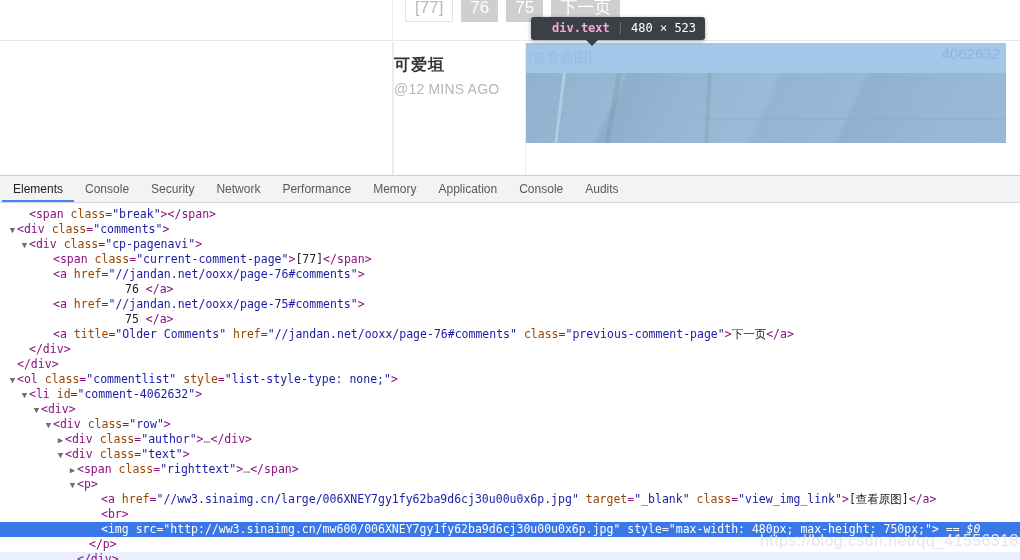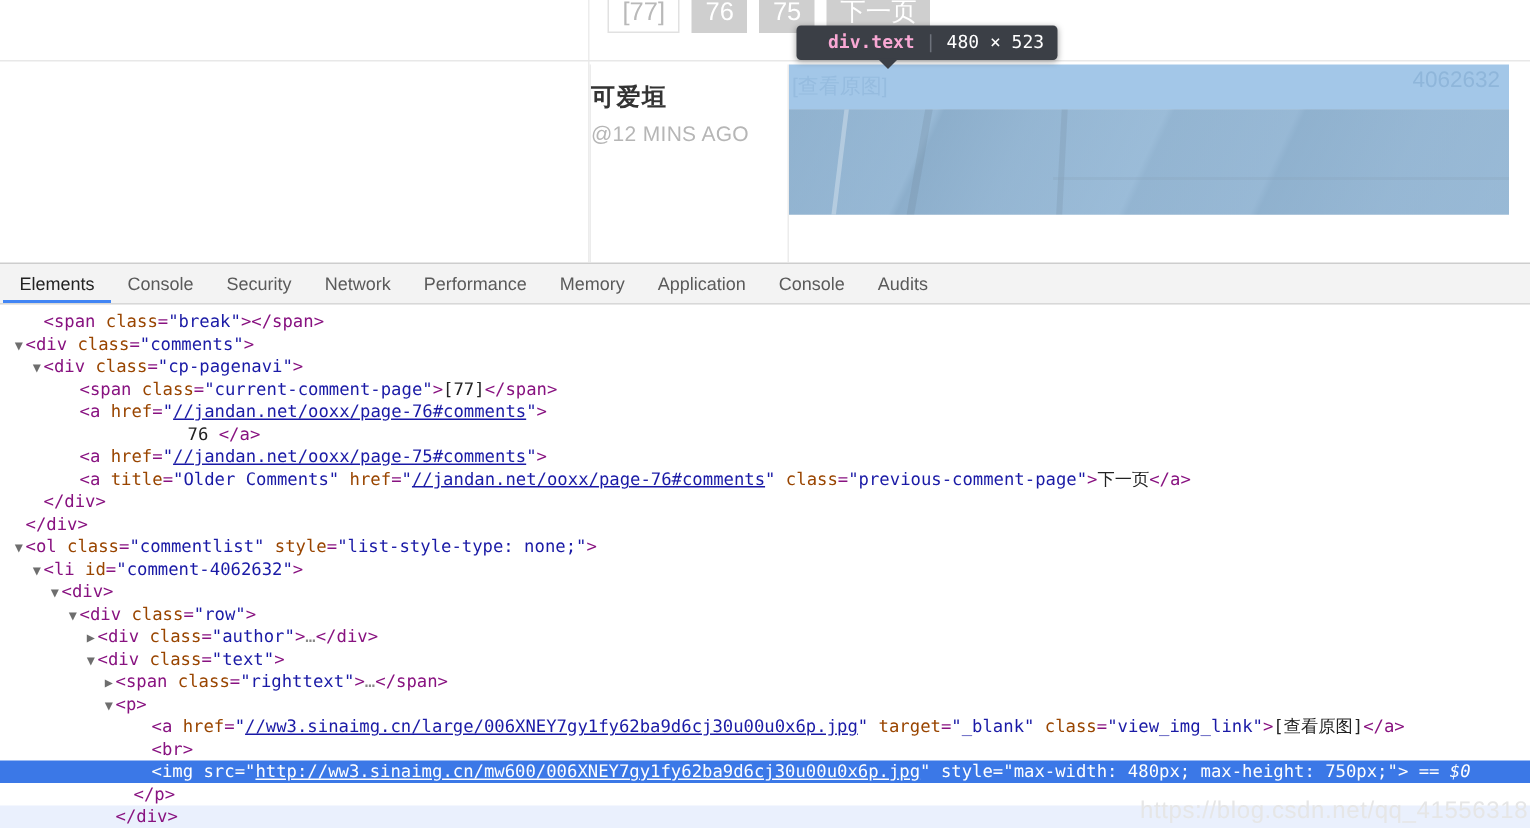--- a/index.html
+++ b/index.html
@@ -188,21 +188,21 @@
 
   .tw {
     display: inline-block; width: 9px;
     color: #6e6e6e; font-size: 9px; text-align: center;
   }
   .pnc { color: #881280; }      
   .tag { color: #881280; }
   .attr { color: #994500; }
   .val { color: #1a1aa6; }
   .txt { color: #222222; }
-  .lnk { color: #1a1aa6; text-decoration: underline; }
+  .lnk { color: #1a1aa6; }
   .dollar { color: #6c6c6c; font-style: italic; }
   .ellip { color: #888; }
 
   .watermark {
     position: absolute; left: 760px; top: 532px;
     font-size: 16px;
     color: #e6e6e6;
     letter-spacing: .4px;
     pointer-events: none;
     font-family: "Liberation Sans", sans-serif;
@@ -269,20 +269,21 @@
         <div class="dt-tab">Audits</div>
       </div>
     <div class="dom-tree" id="dom-tree">
         <div class="ln"><span style="display: inline-block; width: 20px;"></span><span class="tw"></span><span class="pnc">&lt;</span><span class="tag">span</span><span class="attr"> class</span><span class="pnc">=</span><span class="val">"break"</span><span class="pnc">&gt;</span><span class="pnc">&lt;/</span><span class="tag">span</span><span class="pnc">&gt;</span></div>
         <div class="ln"><span style="display: inline-block; width: 8px;"></span><span class="tw">▼</span><span class="pnc">&lt;</span><span class="tag">div</span><span class="attr"> class</span><span class="pnc">=</span><span class="val">"comments"</span><span class="pnc">&gt;</span></div>
         <div class="ln"><span style="display: inline-block; width: 20px;"></span><span class="tw">▼</span><span class="pnc">&lt;</span><span class="tag">div</span><span class="attr"> class</span><span class="pnc">=</span><span class="val">"cp-pagenavi"</span><span class="pnc">&gt;</span></div>
         <div class="ln"><span style="display: inline-block; width: 44px;"></span><span class="tw"></span><span class="pnc">&lt;</span><span class="tag">span</span><span class="attr"> class</span><span class="pnc">=</span><span class="val">"current-comment-page"</span><span class="pnc">&gt;</span><span class="txt">[77]</span><span class="pnc">&lt;/</span><span class="tag">span</span><span class="pnc">&gt;</span></div>
         <div class="ln"><span style="display: inline-block; width: 44px;"></span><span class="tw"></span><span class="pnc">&lt;</span><span class="tag">a</span><span class="attr"> href</span><span class="pnc">=</span><span class="val">"</span><span class="lnk">//jandan.net/ooxx/page-76#comments</span><span class="val">"</span><span class="pnc">&gt;</span></div>
         <div class="ln"><span style="display: inline-block; width: 116px;"></span><span class="tw"></span><span class="txt">76</span><span class="txt">            </span><span class="pnc">&lt;/</span><span class="tag">a</span><span class="pnc">&gt;</span></div>
         <div class="ln"><span style="display: inline-block; width: 44px;"></span><span class="tw"></span><span class="pnc">&lt;</span><span class="tag">a</span><span class="attr"> href</span><span class="pnc">=</span><span class="val">"</span><span class="lnk">//jandan.net/ooxx/page-75#comments</span><span class="val">"</span><span class="pnc">&gt;</span></div>
+        <div class="ln"><span style="display: inline-block; width: 116px;"></span><span class="tw"></span><span class="txt">75</span><span class="txt">            </span><span class="pnc">&lt;/</span><span class="tag">a</span><span class="pnc">&gt;</span></div>
         <div class="ln"><span style="display: inline-block; width: 44px;"></span><span class="tw"></span><span class="pnc">&lt;</span><span class="tag">a</span><span class="attr"> title</span><span class="pnc">=</span><span class="val">"Older Comments"</span><span class="attr"> href</span><span class="pnc">=</span><span class="val">"</span><span class="lnk">//jandan.net/ooxx/page-76#comments</span><span class="val">"</span><span class="attr"> class</span><span class="pnc">=</span><span class="val">"previous-comment-page"</span><span class="pnc">&gt;</span><span class="txt">下一页</span><span class="pnc">&lt;/</span><span class="tag">a</span><span class="pnc">&gt;</span></div>
         <div class="ln"><span style="display: inline-block; width: 20px;"></span><span class="tw"></span><span class="pnc">&lt;/</span><span class="tag">div</span><span class="pnc">&gt;</span></div>
         <div class="ln"><span style="display: inline-block; width: 8px;"></span><span class="tw"></span><span class="pnc">&lt;/</span><span class="tag">div</span><span class="pnc">&gt;</span></div>
         <div class="ln"><span style="display: inline-block; width: 8px;"></span><span class="tw">▼</span><span class="pnc">&lt;</span><span class="tag">ol</span><span class="attr"> class</span><span class="pnc">=</span><span class="val">"commentlist"</span><span class="attr"> style</span><span class="pnc">=</span><span class="val">"list-style-type: none;"</span><span class="pnc">&gt;</span></div>
         <div class="ln"><span style="display: inline-block; width: 20px;"></span><span class="tw">▼</span><span class="pnc">&lt;</span><span class="tag">li</span><span class="attr"> id</span><span class="pnc">=</span><span class="val">"comment-4062632"</span><span class="pnc">&gt;</span></div>
         <div class="ln"><span style="display: inline-block; width: 32px;"></span><span class="tw">▼</span><span class="pnc">&lt;</span><span class="tag">div</span><span class="pnc">&gt;</span></div>
         <div class="ln"><span style="display: inline-block; width: 44px;"></span><span class="tw">▼</span><span class="pnc">&lt;</span><span class="tag">div</span><span class="attr"> class</span><span class="pnc">=</span><span class="val">"row"</span><span class="pnc">&gt;</span></div>
         <div class="ln"><span style="display: inline-block; width: 56px;"></span><span class="tw">▶</span><span class="pnc">&lt;</span><span class="tag">div</span><span class="attr"> class</span><span class="pnc">=</span><span class="val">"author"</span><span class="pnc">&gt;</span><span class="ellip">…</span><span class="pnc">&lt;/</span><span class="tag">div</span><span class="pnc">&gt;</span></div>
         <div class="ln"><span style="display: inline-block; width: 56px;"></span><span class="tw">▼</span><span class="pnc">&lt;</span><span class="tag">div</span><span class="attr"> class</span><span class="pnc">=</span><span class="val">"text"</span><span class="pnc">&gt;</span></div>
         <div class="ln"><span style="display: inline-block; width: 68px;"></span><span class="tw">▶</span><span class="pnc">&lt;</span><span class="tag">span</span><span class="attr"> class</span><span class="pnc">=</span><span class="val">"righttext"</span><span class="pnc">&gt;</span><span class="ellip">…</span><span class="pnc">&lt;/</span><span class="tag">span</span><span class="pnc">&gt;</span></div>

